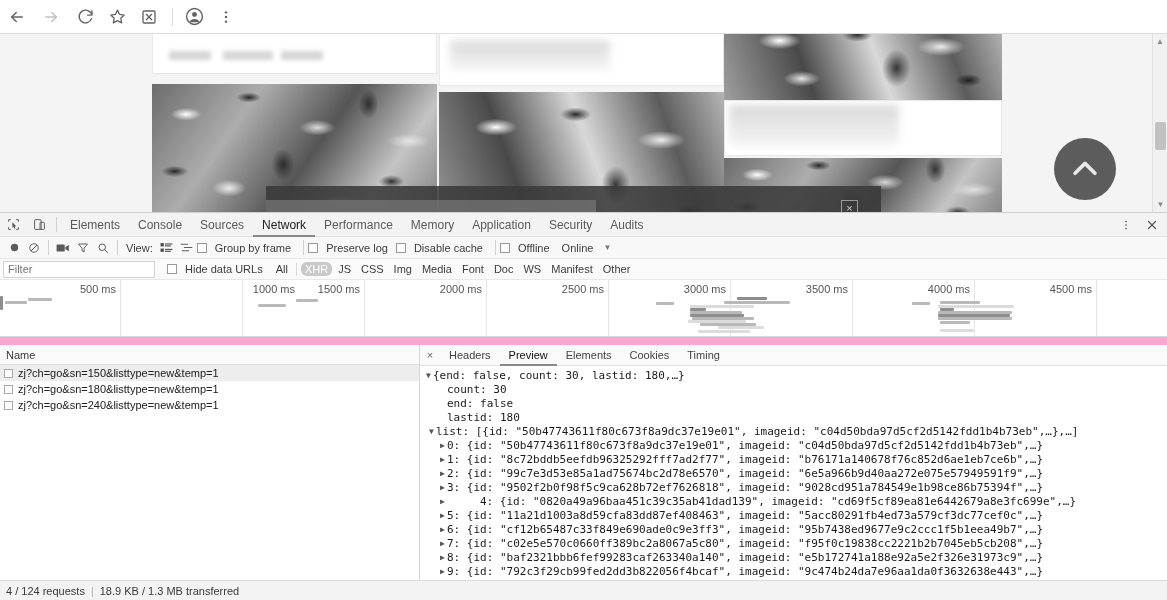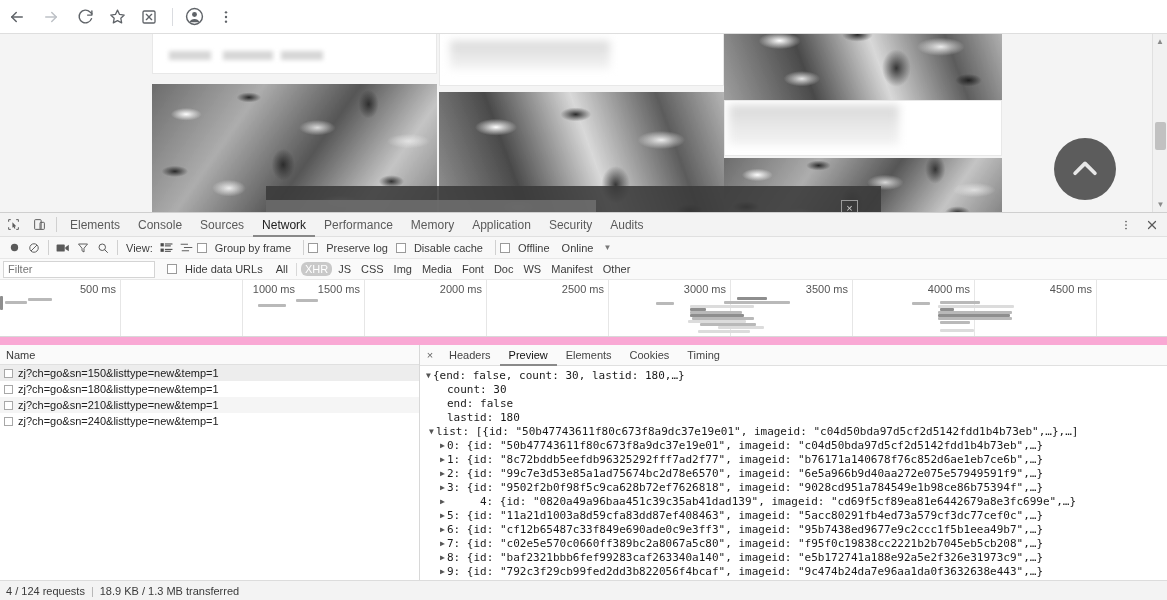--- a/index.html
+++ b/index.html
@@ -679,24 +679,20 @@
         <span>Name</span>
       </div>
       <div class="req-row selected-bg">
         <span class="req-cb"></span>
         <span>zj?ch=go&amp;sn=150&amp;listtype=new&amp;temp=1</span>
       </div>
       <div class="req-row">
         <span class="req-cb"></span>
         <span>zj?ch=go&amp;sn=180&amp;listtype=new&amp;temp=1</span>
       </div>
-      <div class="req-row odd">
-        <span class="req-cb"></span>
-        <span>zj?ch=go&amp;sn=210&amp;listtype=new&amp;temp=1</span>
-      </div>
       <div class="req-row">
         <span class="req-cb"></span>
         <span>zj?ch=go&amp;sn=240&amp;listtype=new&amp;temp=1</span>
       </div>
     </div>
 
     <div id="detail-panel">
       <div id="detail-tabbar">
         <div id="detail-close">×</div>
         <div class="d-tab">Headers</div>

